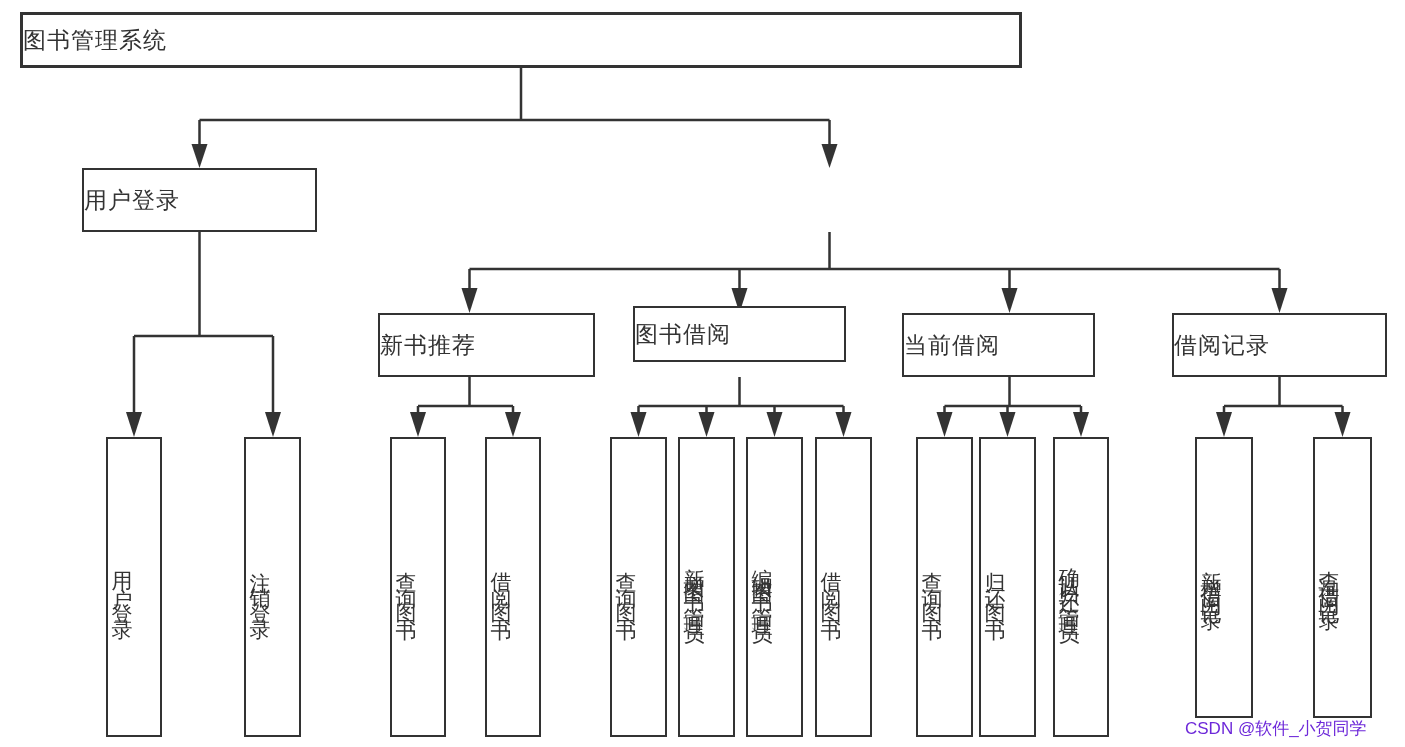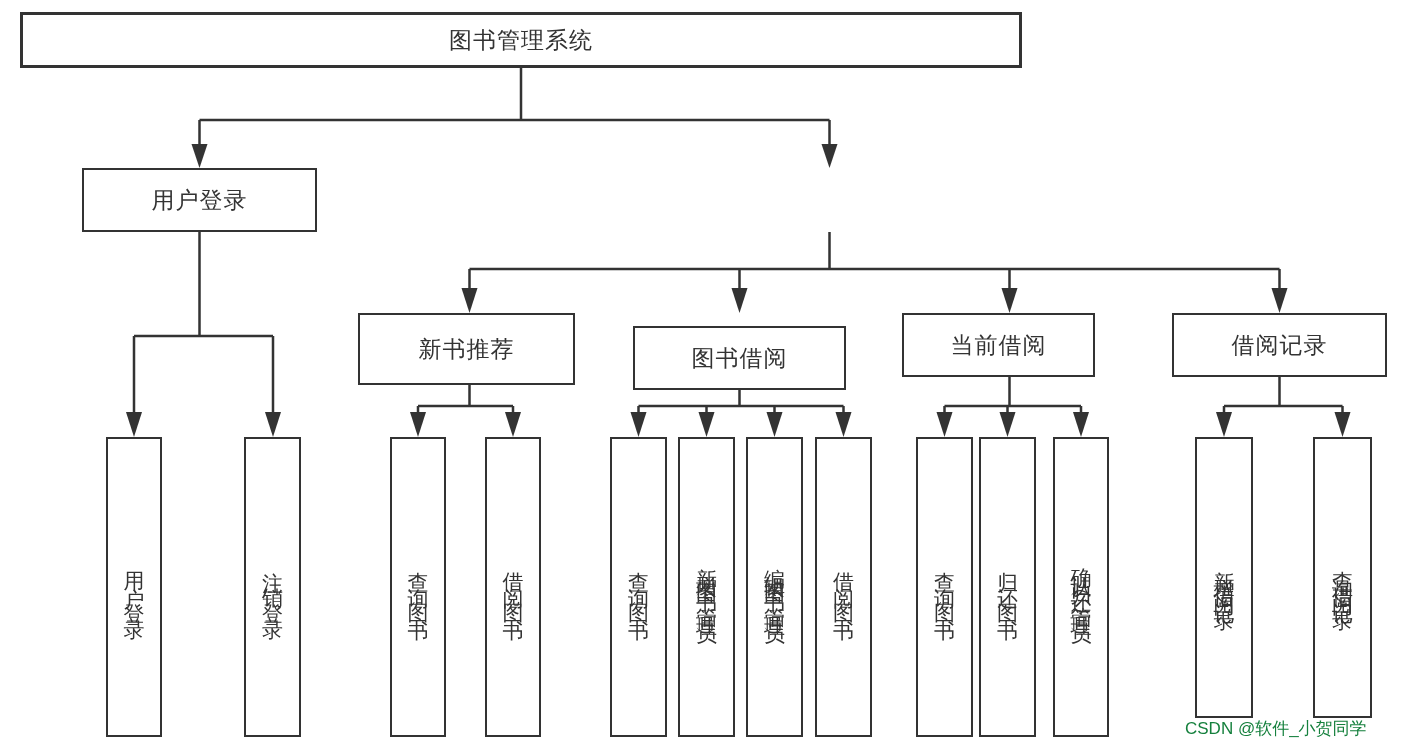--- a/index.html
+++ b/index.html
@@ -17,21 +17,20 @@
     width: 1405px; height: 747px;
     z-index: 1;
   }
   .box {
     position: absolute;
     box-sizing: border-box;
     border: 2px solid #333333;
     background: #ffffff;
     display: flex;
     align-items: center;
-    justify-content: center;
     color: #333333;
     z-index: 2;
   }
   .hlabel {
     font-size: 23px;
     letter-spacing: 1px;
     white-space: nowrap;
   }
   .vtext {
     writing-mode: vertical-rl;
@@ -39,21 +38,21 @@
     letter-spacing: 16px;
     color: #333333;
     white-space: nowrap;
   }
   .vtext.long { letter-spacing: 8px; }
   .watermark {
     position: absolute;
     left: 1185px;
     top: 717px;
     font-size: 17px;
-    color: #15803d;
+    color: #6d28d9;
     z-index: 3;
     white-space: nowrap;
   }
 </style>
 </head>
 <body>
 
 <div class="stage">
 
   <svg class="connector-svg" viewBox="0 0 1405 747" xmlns="http://www.w3.org/2000/svg">
@@ -96,24 +95,24 @@
   </svg>
 
   <div class="box" style="left:20px; top:12px; width:1002px; height:56px; border-width:3px">
     <span class="hlabel">图书管理系统</span>
   </div>
 
   <div class="box" style="left:82px; top:168px; width:235px; height:64px">
     <span class="hlabel">用户登录</span>
   </div>
 
-  <div class="box" style="left:358px; top:313px; width:217px; height:72px">
+  <div class="box" style="left:378px; top:313px; width:217px; height:64px">
     <span class="hlabel">新书推荐</span>
   </div>
-  <div class="box" style="left:633px; top:326px; width:213px; height:64px">
+  <div class="box" style="left:633px; top:306px; width:213px; height:56px">
     <span class="hlabel">图书借阅</span>
   </div>
   <div class="box" style="left:902px; top:313px; width:193px; height:64px">
     <span class="hlabel">当前借阅</span>
   </div>
   <div class="box" style="left:1172px; top:313px; width:215px; height:64px">
     <span class="hlabel">借阅记录</span>
   </div>
 
   <div class="box" style="left:106px; top:437px; width:56px; height:300px">

